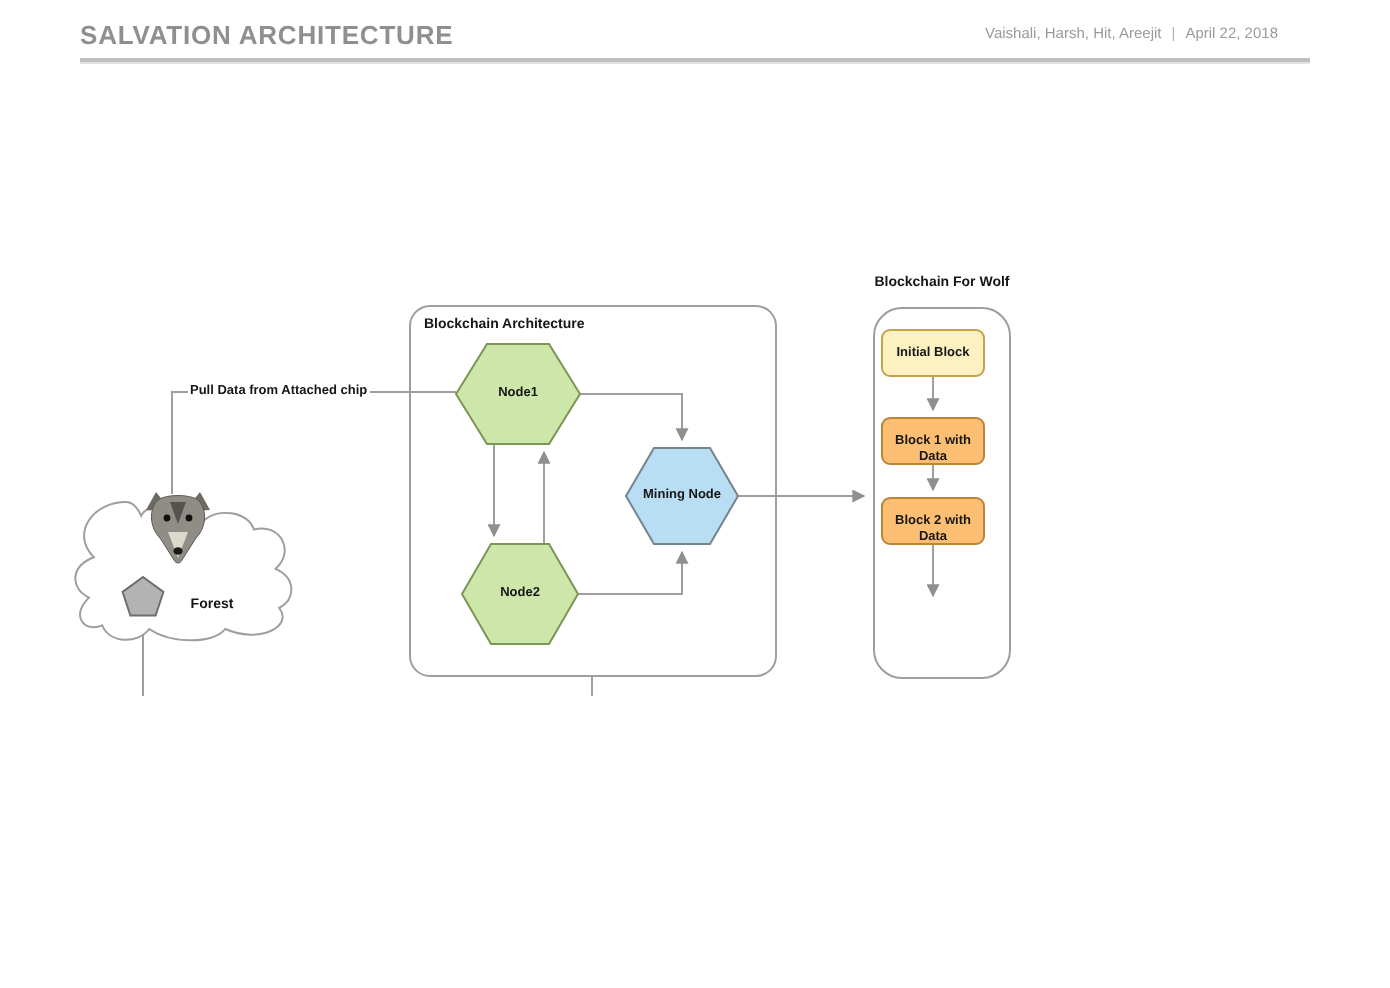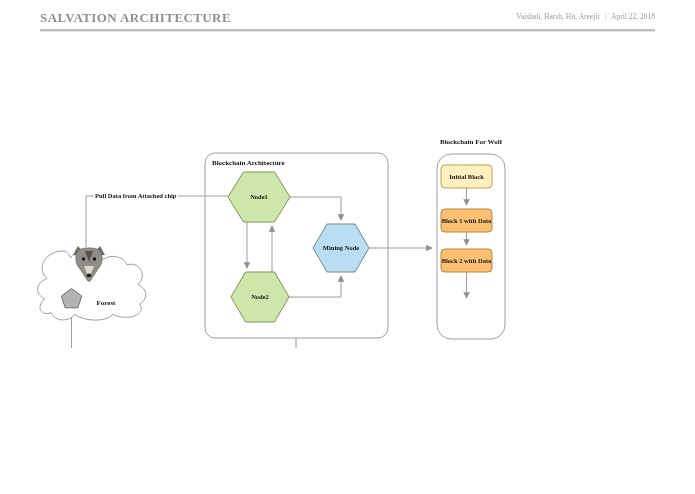--- a/index.html
+++ b/index.html
@@ -1,25 +1,25 @@
 <!DOCTYPE html>
 <html><head>
 <meta charset="utf-8">
 <style>
   html,body{margin:0;padding:0;background:#fff;}
   .page{
     position:relative;width:695px;height:348px;background:#ffffff;overflow:hidden;
-    font-family:Liberation Serif, serif;
+    font-family:Liberation Sans, sans-serif;
   }
   .abs{position:absolute;}
   .page-title{
     left:40px;top:10px;font-size:13px;font-weight:bold;letter-spacing:0.4px;color:#8f8f8f;
   }
   .byline{
-    right:40px;top:12px;font-size:7.5px;color:#9a9a9a;white-space:nowrap;
+    right:56px;top:12px;font-size:7.5px;color:#9a9a9a;white-space:nowrap;
   }
   .byline .sep{margin:0 5px;color:#b0b0b0;}
   .header-rule{
     left:40px;top:29px;width:615px;height:2px;background:#bfbfbf;border-bottom:1px solid #e3e3e3;
   }
   svg.canvas{position:absolute;left:0;top:0;pointer-events:none;}
   .lbl{
     position:absolute;color:#161616;font-weight:bold;font-size:6.5px;line-height:8px;
     text-align:center;z-index:3;
   }

